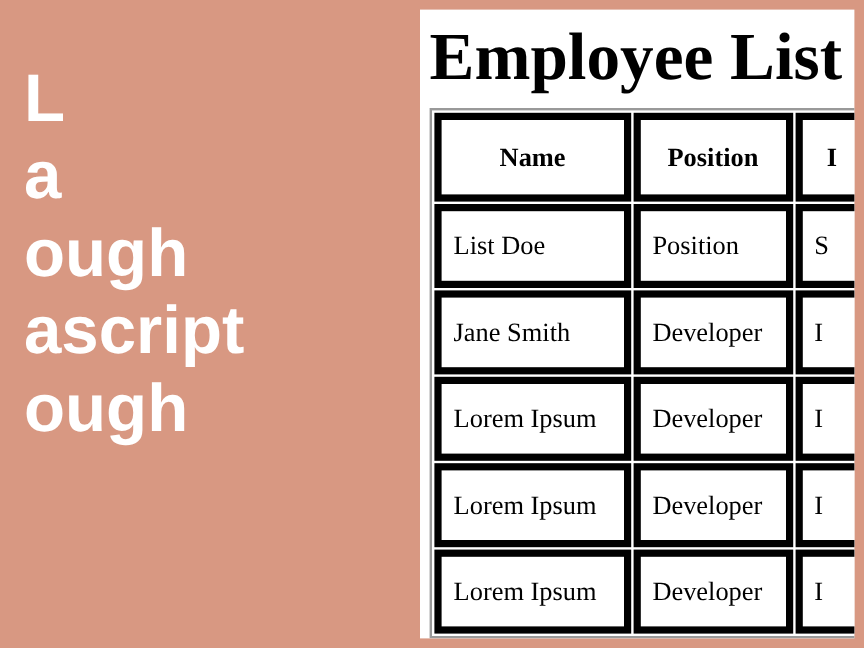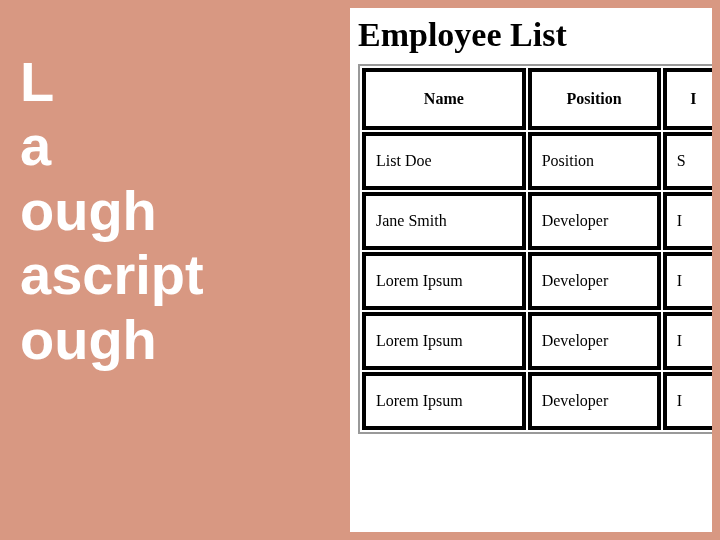--- a/index.html
+++ b/index.html
@@ -26,35 +26,35 @@
       right: 8px;
       top: 8px;
       width: 362px;
       height: 524px;
       background: #ffffff;
       padding: 8px 8px;
       overflow: hidden;
     }
     .panel h1 {
       font-family: "Times New Roman", Times, serif;
-      font-size: 34px;
+      font-size: 56px;
       font-weight: bold;
       color: #000;
       margin-bottom: 10px;
     }
     table.outer {
       border-collapse: separate;
       border-spacing: 2px;
       border: 2px solid #999;
       width: 370px;
     }
     table.outer th, table.outer td {
-      border: 4px solid #000000;
+      border: 6px solid #000000;
       font-family: "Times New Roman", Times, serif;
-      font-size: 16px;
+      font-size: 22px;
       color: #000;
       text-align: left;
       padding: 16px 10px;
       background: #fff;
       white-space: nowrap;
     }
     table.outer th {
       font-weight: bold;
       text-align: center;
       padding: 18px 10px;

